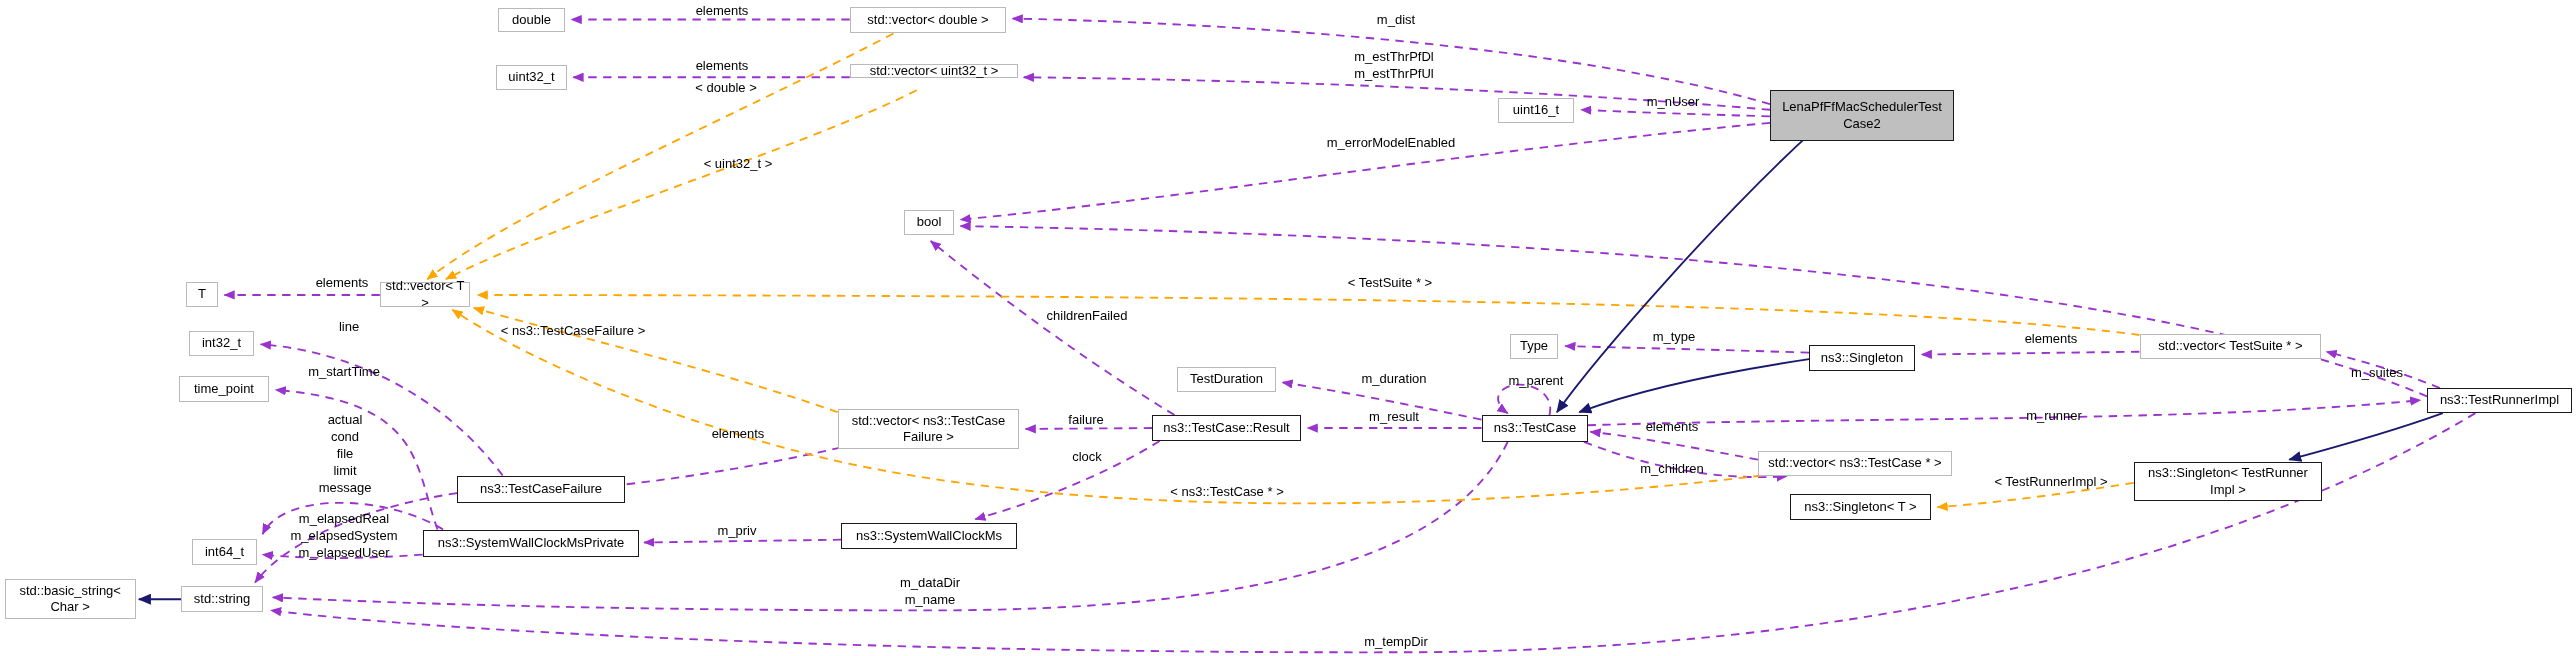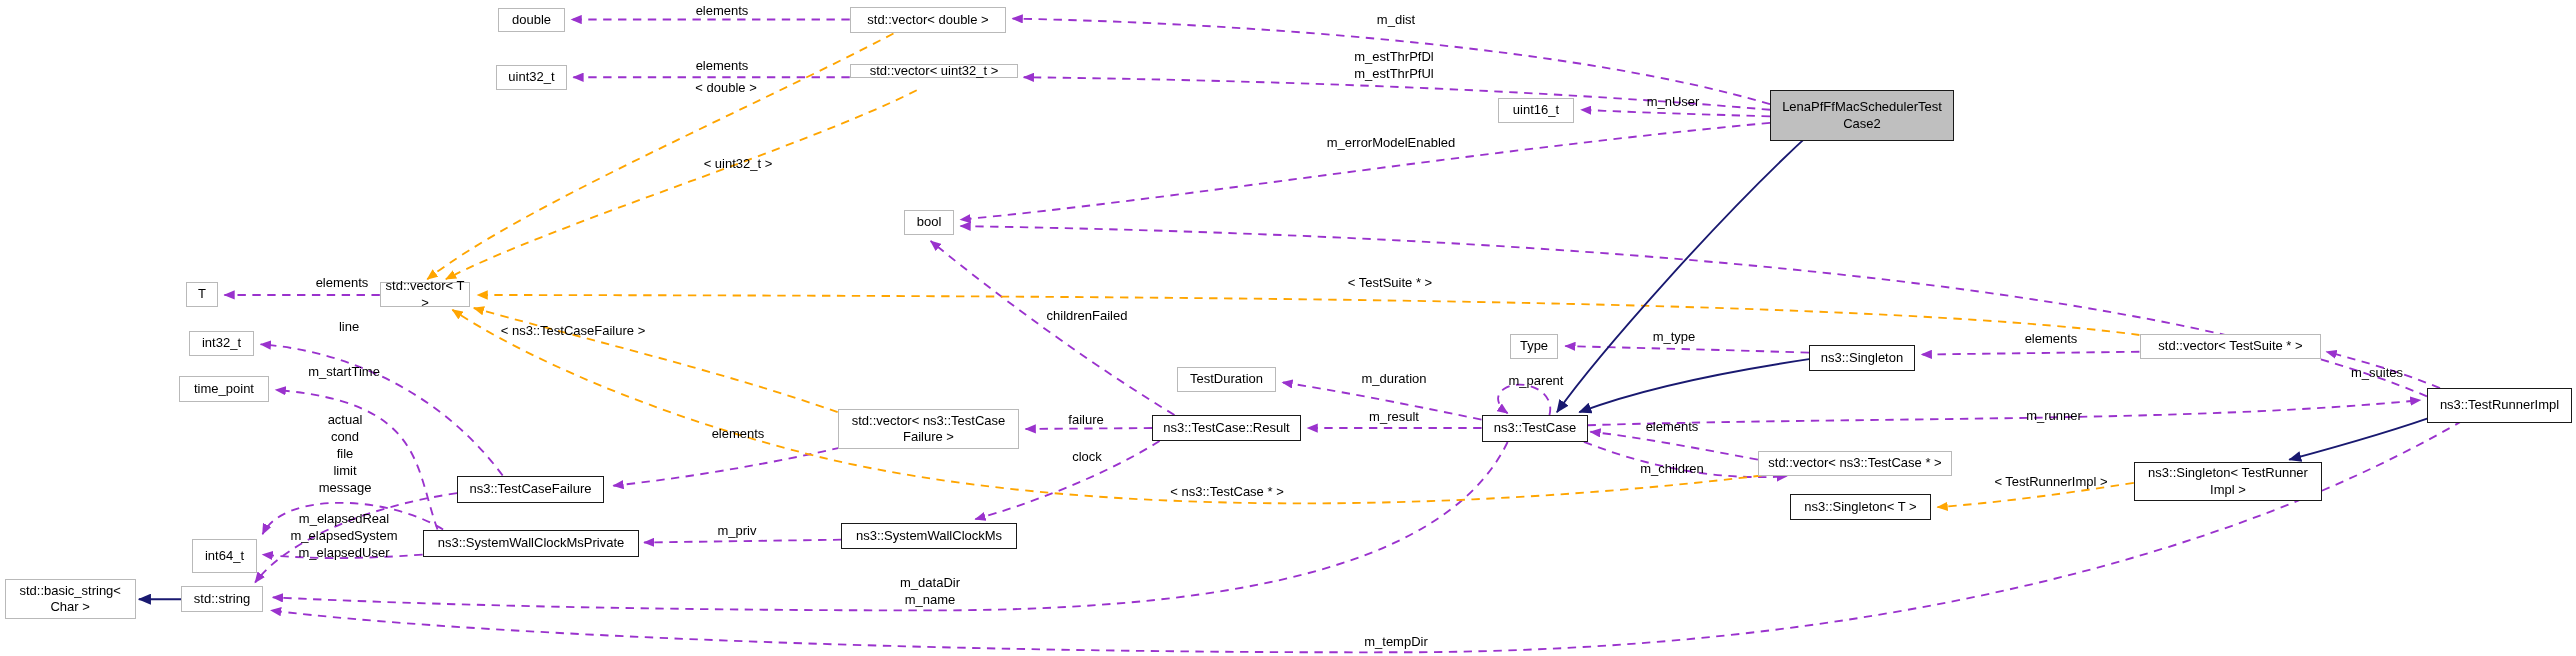--- a/index.html
+++ b/index.html
@@ -88,33 +88,33 @@
 Case2</div>
 <div class="node plain" style="left:904px;top:210px;width:50px;height:25px">bool</div>
 <div class="node plain" style="left:186px;top:282px;width:32px;height:25px">T</div>
 <div class="node plain" style="left:380px;top:282px;width:90px;height:25px">std::vector&lt; T &gt;</div>
 <div class="node plain" style="left:189px;top:331px;width:65px;height:25px">int32_t</div>
 <div class="node plain" style="left:179px;top:376px;width:90px;height:26px">time_point</div>
 <div class="node plain" style="left:1177px;top:367px;width:99px;height:25px">TestDuration</div>
 <div class="node plain" style="left:1510px;top:334px;width:48px;height:25px">Type</div>
 <div class="node bold" style="left:1809px;top:345px;width:106px;height:26px">ns3::Singleton</div>
 <div class="node plain" style="left:2140px;top:334px;width:181px;height:25px">std::vector&lt; TestSuite * &gt;</div>
-<div class="node bold" style="left:2427px;top:388px;width:145px;height:35px">ns3::TestRunnerImpl</div>
+<div class="node bold" style="left:2427px;top:388px;width:145px;height:25px">ns3::TestRunnerImpl</div>
 <div class="node bold" style="left:1482px;top:415px;width:106px;height:27px">ns3::TestCase</div>
 <div class="node bold" style="left:1152px;top:415px;width:149px;height:26px">ns3::TestCase::Result</div>
 <div class="node plain" style="left:838px;top:409px;width:181px;height:40px">std::vector&lt; ns3::TestCase
 Failure &gt;</div>
-<div class="node bold" style="left:457px;top:476px;width:147px;height:27px">ns3::TestCaseFailure</div>
+<div class="node bold" style="left:457px;top:476px;width:168px;height:27px">ns3::TestCaseFailure</div>
 <div class="node plain" style="left:1758px;top:451px;width:194px;height:25px">std::vector&lt; ns3::TestCase * &gt;</div>
 <div class="node bold" style="left:2134px;top:462px;width:188px;height:39px">ns3::Singleton&lt; TestRunner
 Impl &gt;</div>
 <div class="node bold" style="left:1790px;top:494px;width:141px;height:26px">ns3::Singleton&lt; T &gt;</div>
 <div class="node bold" style="left:423px;top:530px;width:216px;height:27px">ns3::SystemWallClockMsPrivate</div>
 <div class="node bold" style="left:841px;top:523px;width:176px;height:26px">ns3::SystemWallClockMs</div>
-<div class="node plain" style="left:192px;top:539px;width:65px;height:34px">int64_t</div>
+<div class="node plain" style="left:192px;top:539px;width:65px;height:26px">int64_t</div>
 <div class="node plain" style="left:181px;top:586px;width:82px;height:26px">std::string</div>
 <div class="node plain" style="left:4.7px;top:579px;width:131px;height:40px">std::basic_string&lt;
 Char &gt;</div>
 
 <div class="elabel" style="left:722px;top:2.8px">elements</div>
 <div class="elabel" style="left:1396px;top:12px">m_dist</div>
 <div class="elabel" style="left:722px;top:58px">elements</div>
 <div class="elabel" style="left:726px;top:80px">&lt; double &gt;</div>
 <div class="elabel" style="left:738px;top:156px">&lt; uint32_t &gt;</div>
 <div class="elabel" style="left:1394px;top:49px">m_estThrPfDl

